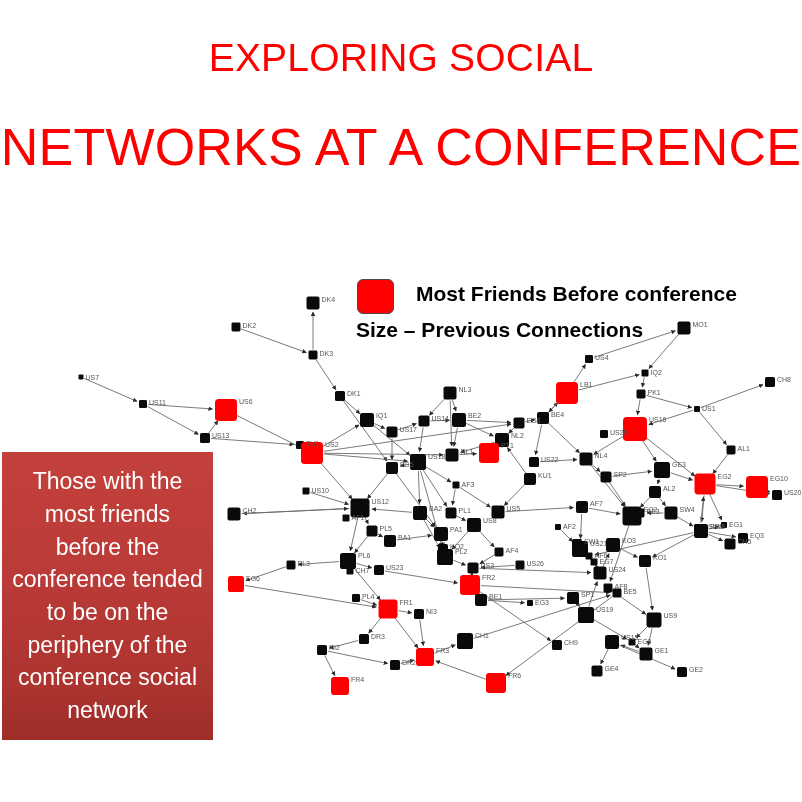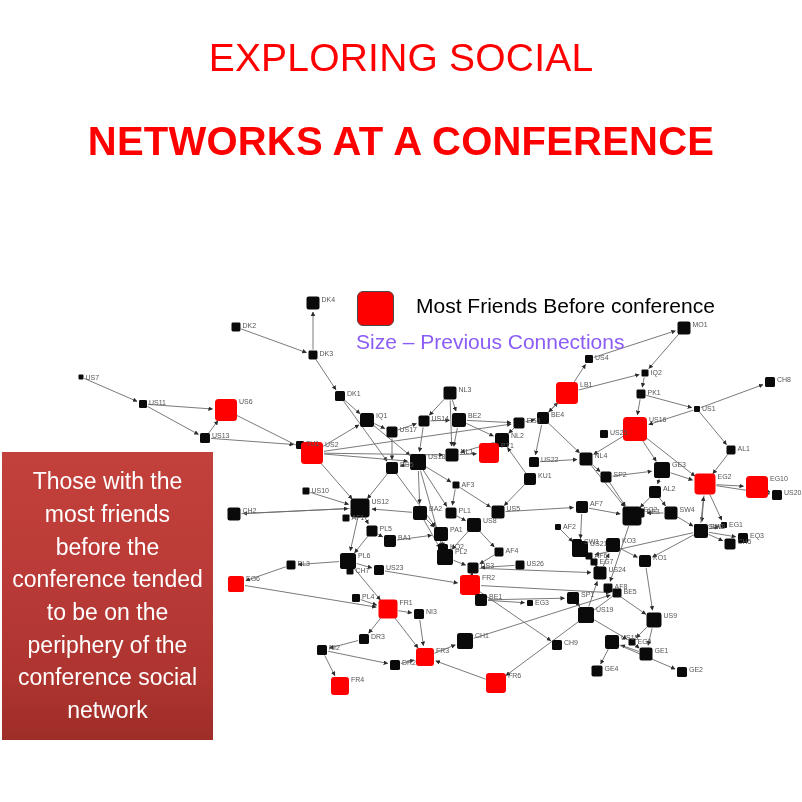--- a/index.html
+++ b/index.html
@@ -31,29 +31,30 @@
     width: 802px;
     text-align: center;
     color: #FF0000;
     font-size: 39px;
     line-height: 1.0;
     letter-spacing: 0.2px;
     font-weight: 400;
     font-family: "Liberation Sans", sans-serif;
   }
   #title-line-1 { display: block; margin-bottom: 44px; }
-  #title-line-2 { display: block; font-size: 40px; font-weight: bold; }
+  #title-line-2 { display: block; font-size: 52px; }
 
   
   #legend {
     position: absolute;
     left: 357px;
-    top: 288px;
+    top: 276px;
     width: 420px;
     height: 74px;
+    font-weight: bold;
   }
   #legend-swatch {
     position: absolute;
     left: 0px;
     top: 3px;
     width: 37px;
     height: 35px;
     background: #FF0000;
     border: 1.5px solid #4a4a4a;
     border-radius: 6px;
@@ -65,21 +66,21 @@
     top: 6px;
     font-size: 21px;
     color: #000000;
     white-space: nowrap;
   }
   #legend-label-2 {
     position: absolute;
     left: -1px;
     top: 42px;
     font-size: 21px;
-    color: #8b5cf6;
+    color: #000000;
     white-space: nowrap;
   }
 
   
   #callout {
     position: absolute;
     left: 2px;
     top: 452px;
     width: 211px;
     height: 288px;

